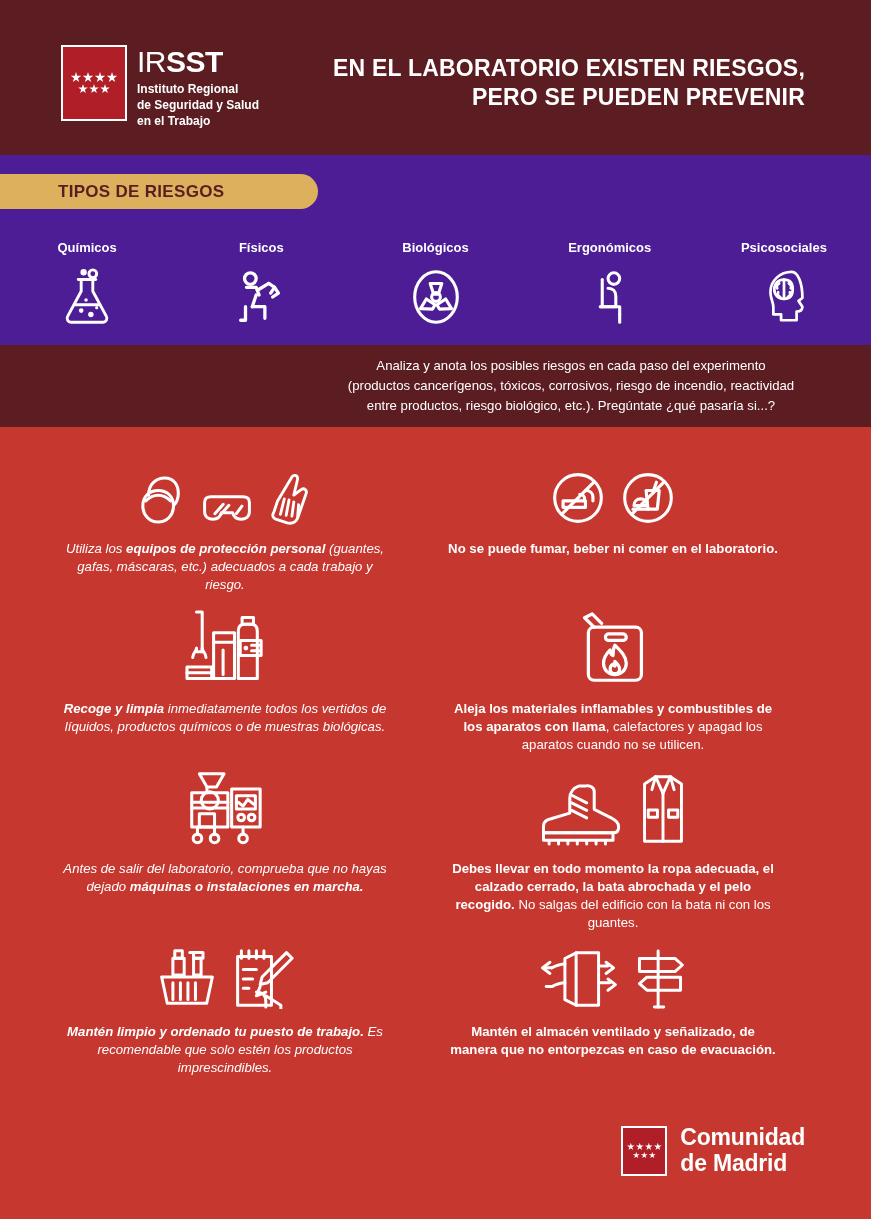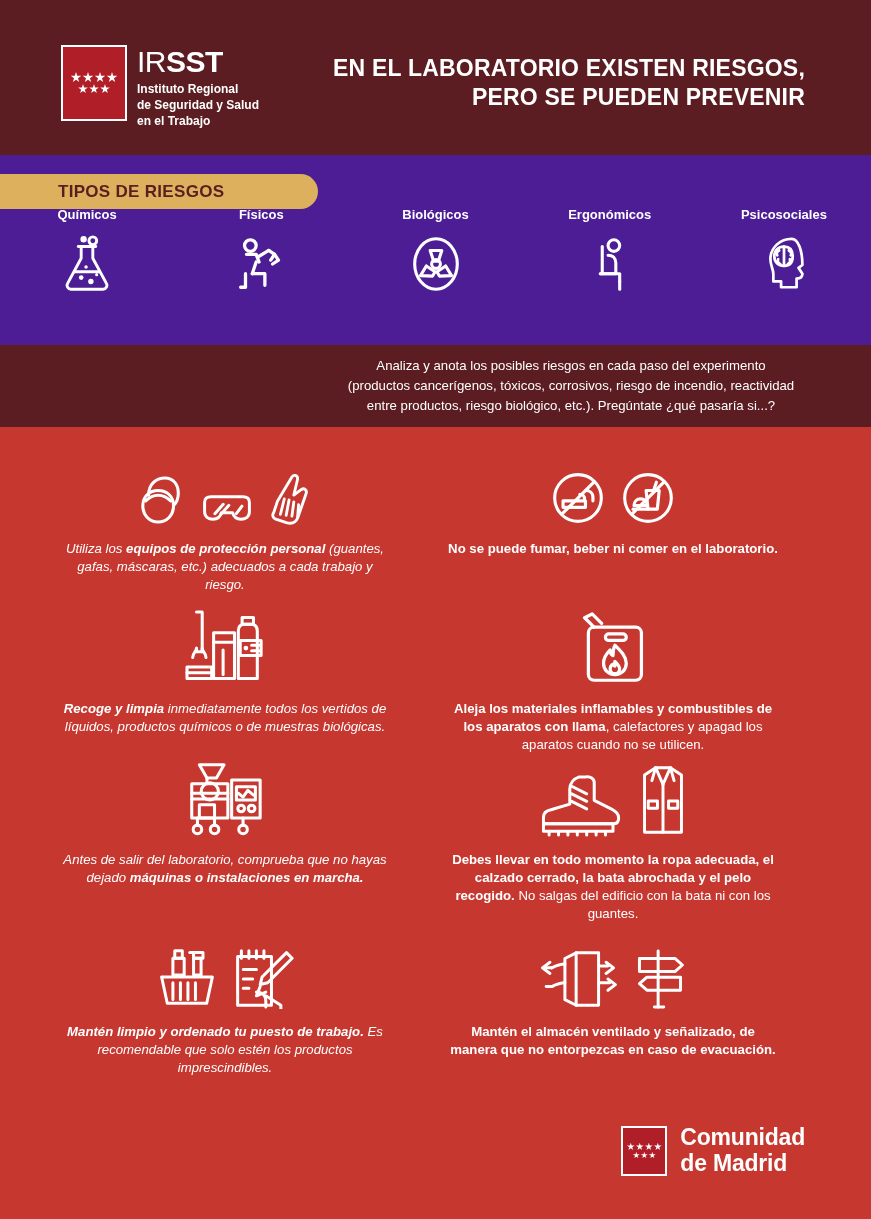--- a/index.html
+++ b/index.html
@@ -54,21 +54,21 @@
     position:absolute;left:0;top:19px;
     height:35px;min-width:230px;padding:0 30px 0 58px;
     background:#dcb05c;
     border-radius:0 18px 18px 0;
     display:flex;align-items:center;
   }
   .badge span{
     color:#5b1d21;font-size:17px;font-weight:800;letter-spacing:0.3px;
   }
   .risk-row{
-    position:absolute;left:0;top:52px;width:871px;
+    position:absolute;left:0;top:85px;width:871px;
     display:flex;
     align-items:flex-end;
   }
   .risk-item{flex:1;display:flex;flex-direction:column;align-items:center;}
   .risk-label{font-size:13px;font-weight:800;margin-bottom:11px;}
   .risk-icon{width:62px;height:62px;display:block;}
 
   
   .note-band{
     position:absolute;left:0;top:345px;width:871px;height:82px;
@@ -92,21 +92,21 @@
   .tip .icons svg{display:block;}
   .tip p{
     margin:0;font-size:13.2px;line-height:1.37;font-weight:400;
   }
   .tip p b{font-weight:800;}
 
   .col-l{left:60px;font-style:italic;}
   .col-r{left:448px;}
   .row1{top:23px;}
   .row2{top:183px;}
-  .row3{top:334px;}
+  .row3{top:343px;}
   .row4{top:506px;}
 
   
   .footer{
     position:absolute;left:0;bottom:0;width:871px;height:120px;
     background:#c5372f;
   }
   .logo-madrid{
     position:absolute;right:66px;top:26px;
     display:flex;align-items:center;gap:13px;padding-left:16px;

